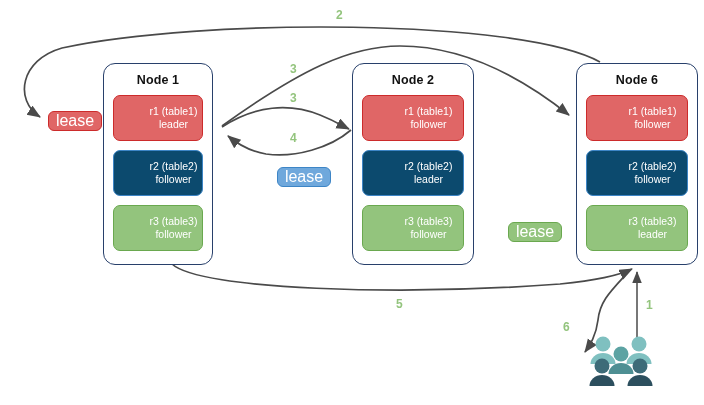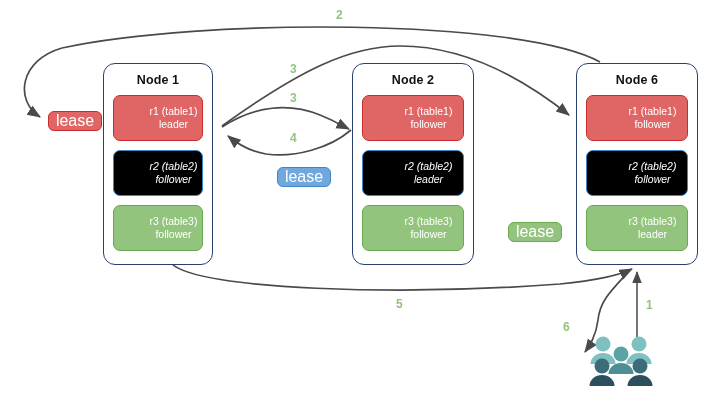--- a/index.html
+++ b/index.html
@@ -42,21 +42,21 @@
     align-items:center;
     justify-content:center;
     color:#ffffff;
     font-size:10.5px;
     line-height:13px;
     box-sizing:border-box;
     padding-left:31px;
   }
   .replica .l1,.replica .l2{display:block;}
   .r-red{background:#e06666;border:1.3px solid #cc2b2b;}
-  .r-blue{background:#000000;border:1.3px solid #3d85c6;font-style:italic;}
+  .r-blue{background:#0c4a6e;border:1.3px solid #3d85c6;}
   .r-green{background:#93c47d;border:1.3px solid #6aa84f;text-align:center;}
 
   
   .lease{
     position:absolute;
     border-radius:6px;
     font-size:16px;
     color:#ffffff;
     display:flex;align-items:center;justify-content:center;
     box-sizing:border-box;

